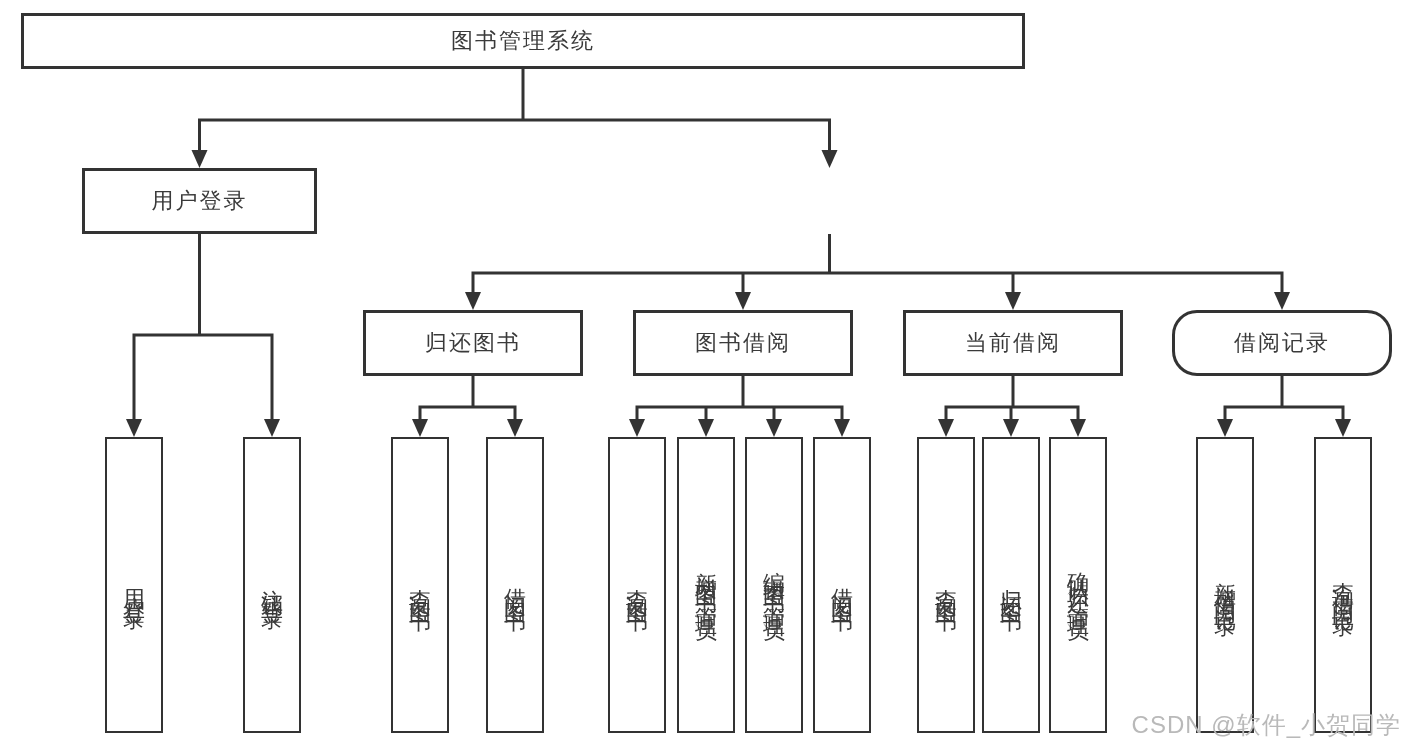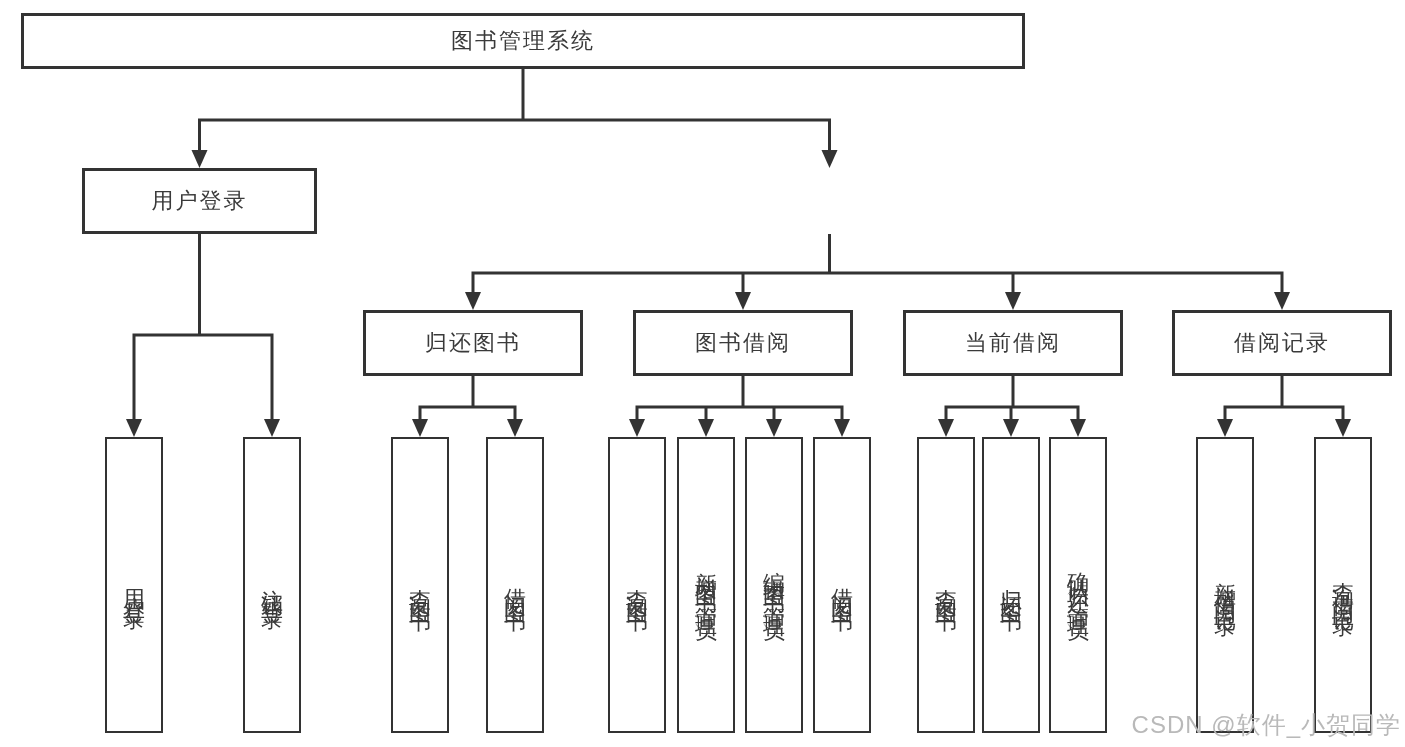--- a/index.html
+++ b/index.html
@@ -63,21 +63,21 @@
     z-index: 3;
     white-space: nowrap;
   }
   
   #root-box        { left: 21px;   top: 13px;  width: 1004px; height: 56px; }
   #user-login-box  { left: 82px;   top: 168px; width: 235px;  height: 66px; }
   #book-mgmt-box   { left: 712px;  top: 168px; width: 235px;  height: 66px; }
   #module-0 { left: 363px;  top: 310px; width: 220px; height: 66px; }
   #module-1 { left: 633px;  top: 310px; width: 220px; height: 66px; }
   #module-2 { left: 903px;  top: 310px; width: 220px; height: 66px; }
-  #module-3 { left: 1172px; top: 310px; width: 220px; height: 66px; }
+  #module-3 { left: 1172px; top: 310px; width: 220px; height: 66px; border-radius: 25px; }
   #login-c0 { left: 105px; }
   #login-c1 { left: 243px; }
   #rec-c0   { left: 391px; }
   #rec-c1   { left: 486px; }
   #bor-c0   { left: 608px; }
   #bor-c1   { left: 677px; }
   #bor-c2   { left: 745px; }
   #bor-c3   { left: 813px; }
   #cur-c0   { left: 917px; }
   #cur-c1   { left: 982px; }

